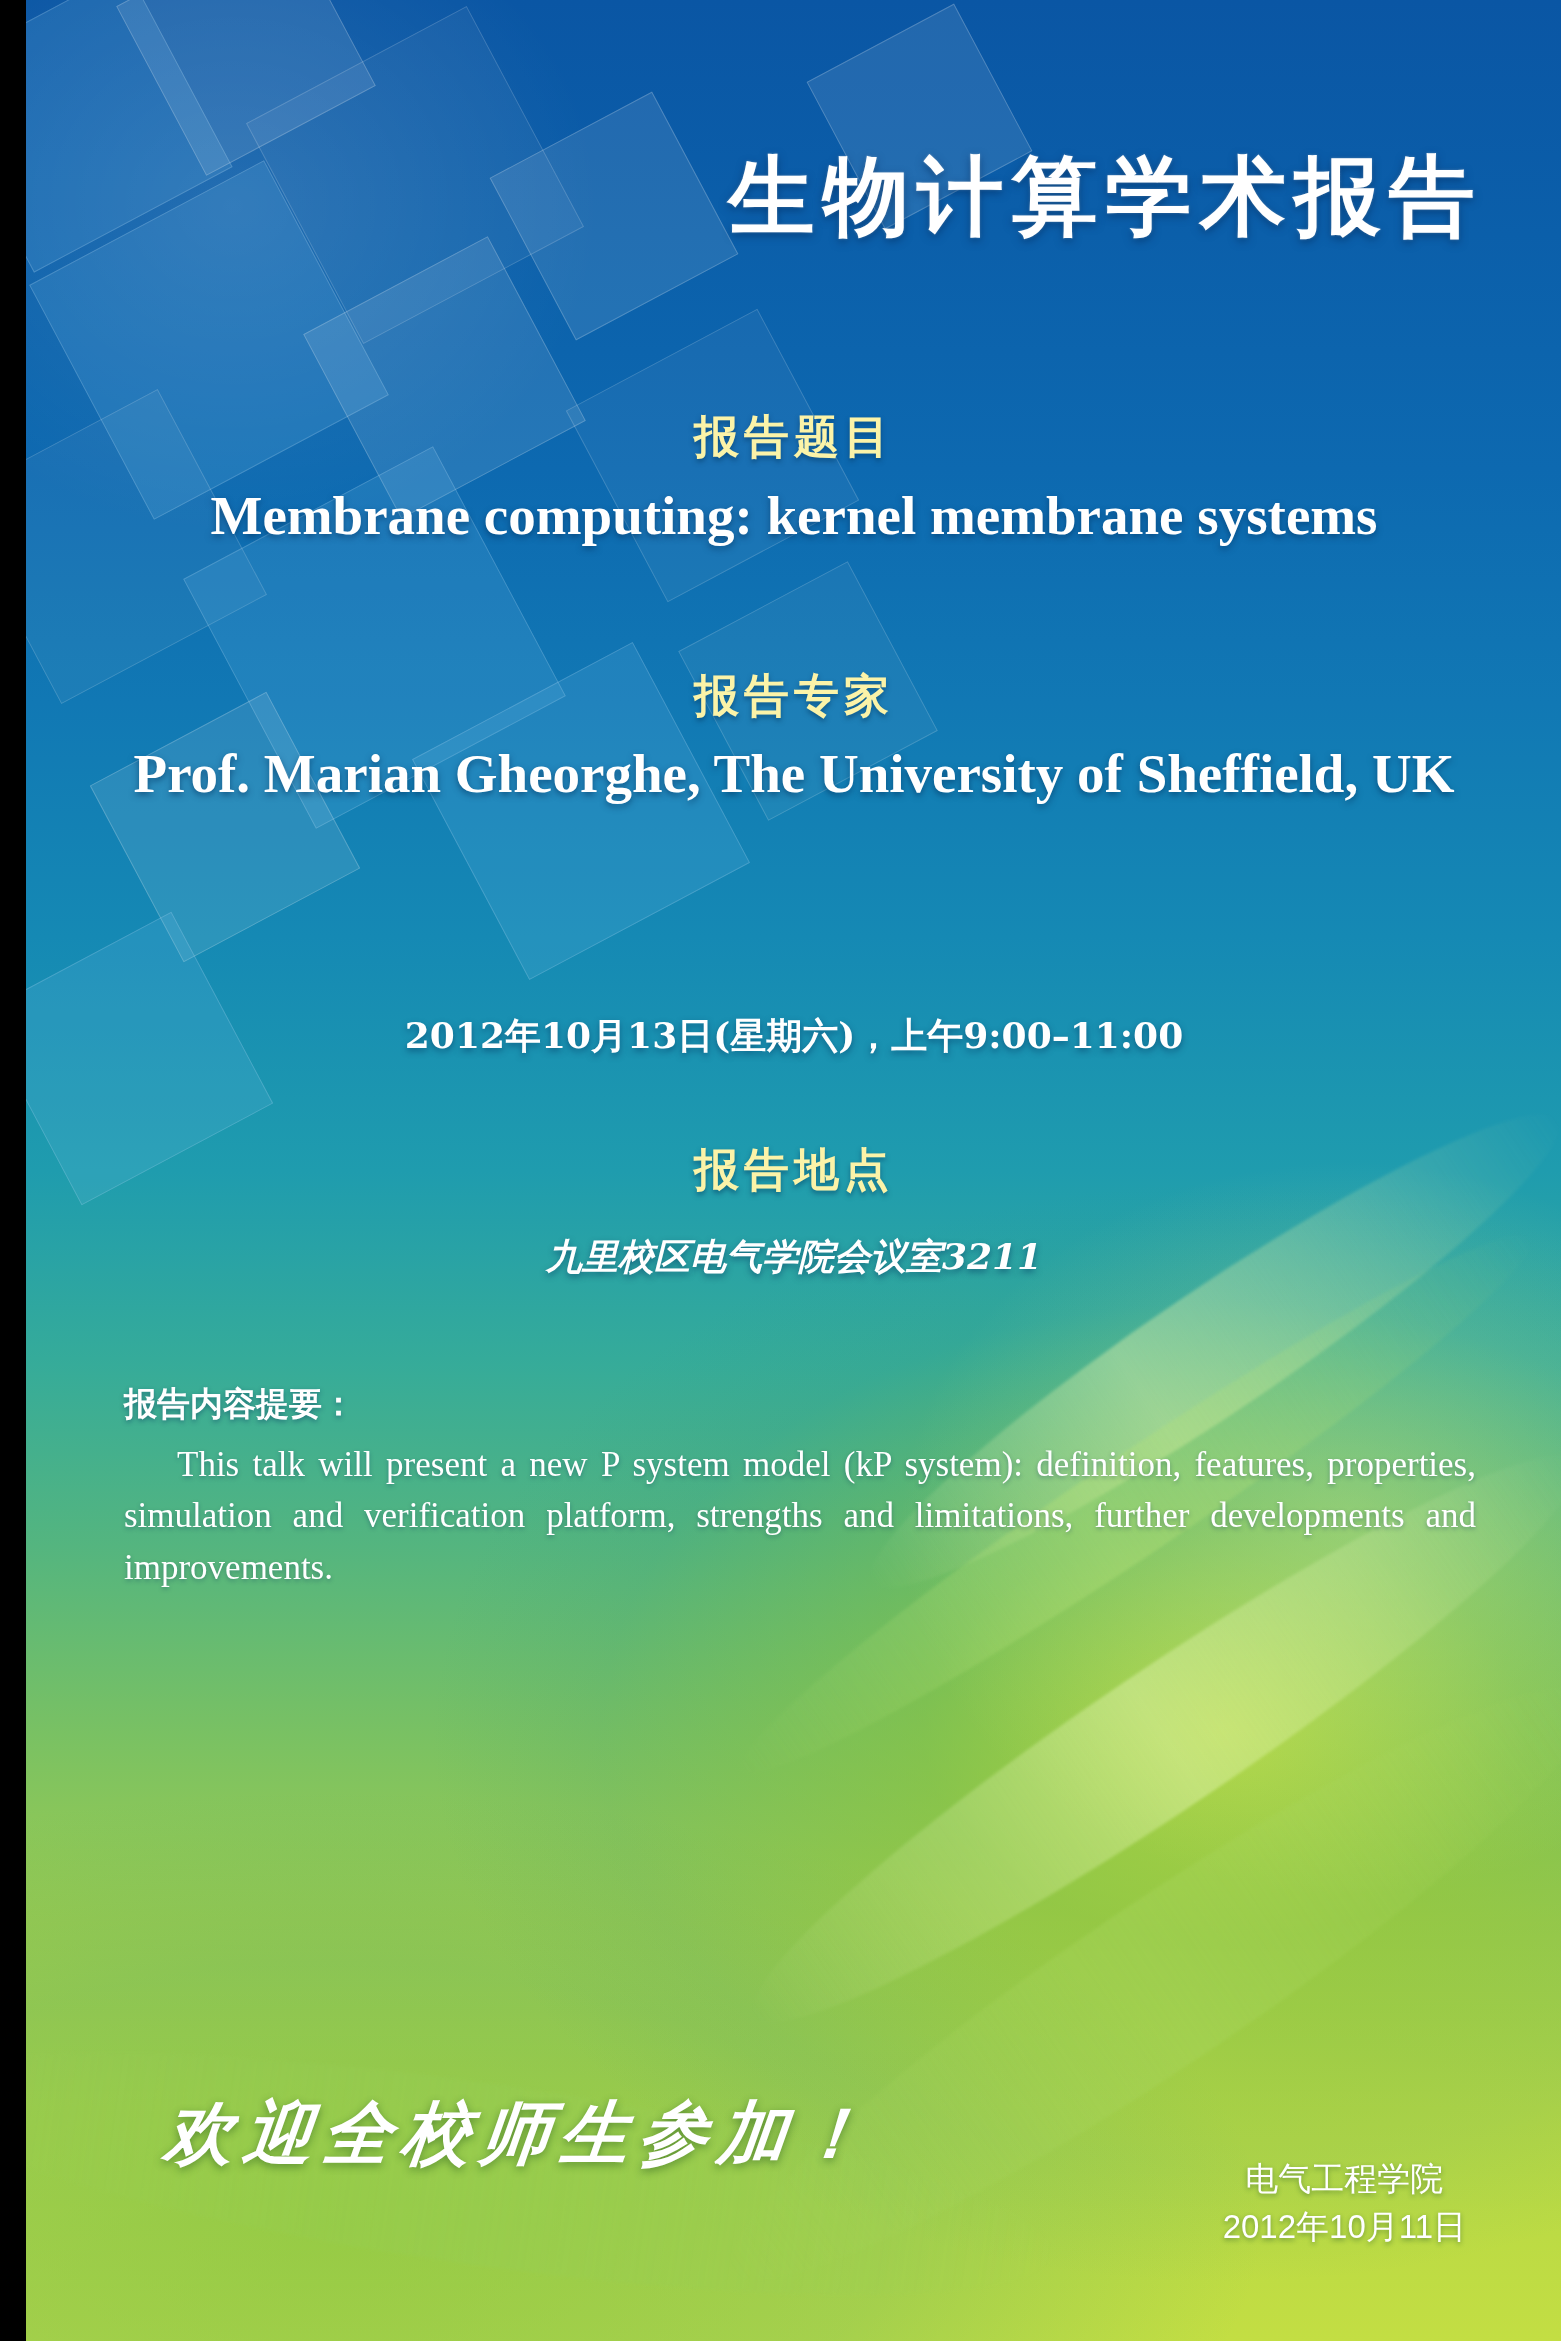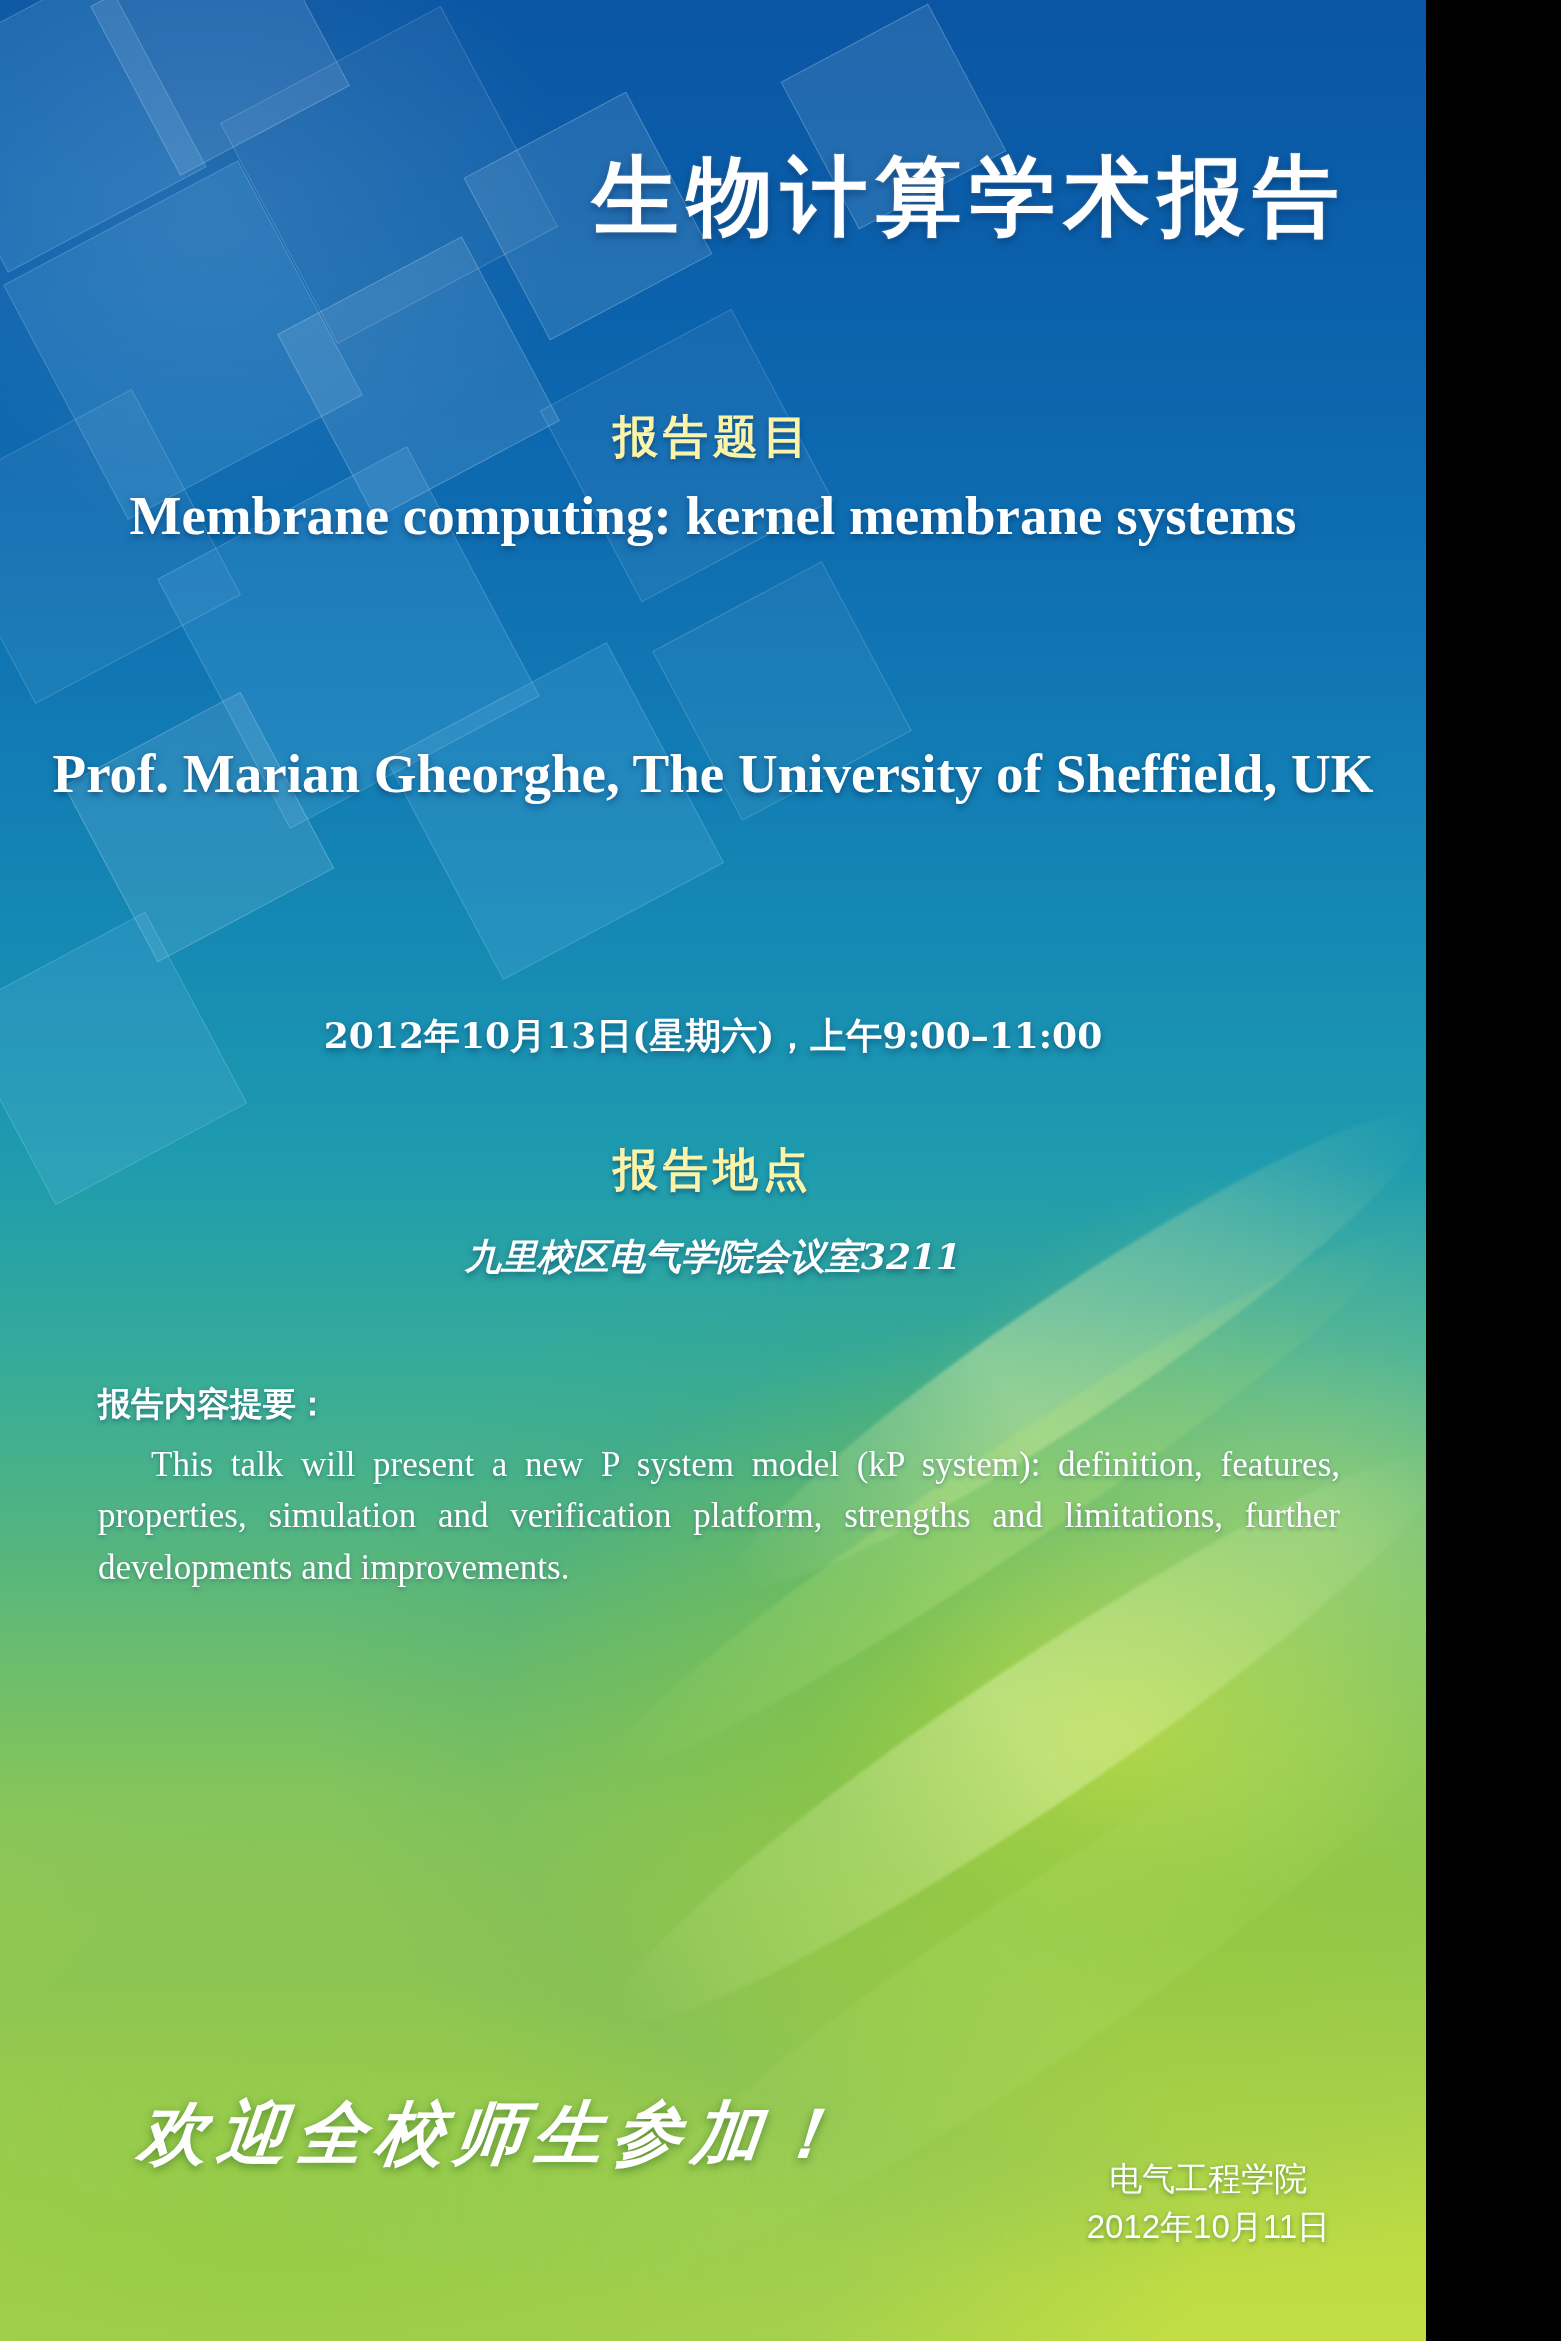--- a/index.html
+++ b/index.html
@@ -6,39 +6,40 @@
     margin: 0;
     padding: 0;
     background: #000;
   }
   body {
     font-family: "Liberation Sans", sans-serif;
   }
 
   .poster {
     position: relative;
-    width: 1426px;
+    width: 1536px;
     height: 2342px;
     overflow: hidden;
     background:
       radial-gradient(ellipse 1074px 744px at 78% 74%, rgba(180,215,60,0.85) 0%, rgba(140,195,55,0.45) 28%, rgba(60,150,110,0.10) 58%, rgba(0,0,0,0) 74%),
       radial-gradient(ellipse 1240px 578px at 20% 95%, rgba(120,190,70,0.55) 0%, rgba(60,160,110,0.22) 45%, rgba(0,0,0,0) 75%),
       linear-gradient(180deg,
         #0a56a4 0%,
         #0b5faa 10%,
         #0d69b0 20%,
         #1178b4 30%,
         #1589b4 40%,
         #1f9cae 50%,
         #35ab9a 58%,
         #54b57f 66%,
         #79c163 74%,
         #9ccc4f 82%,
         #b4d745 90%,
         #c3de43 100%);
+    margin-left: 26px;
   }
 
   
   .sq-layer {
     position: absolute;
     inset: 0;
     pointer-events: none;
   }
   .sq {
     position: absolute;
@@ -214,20 +215,21 @@
     <div class="streak" style="left:-124px;  top:2083px; width:1157px; height:182px; background:linear-gradient(90deg, rgba(255,255,255,0) 0%, rgba(150,205,85,0.30) 50%, rgba(255,255,255,0) 100%); transform:rotate(8deg);"></div>
   </div>
 
   <div class="content">
 
     <div class="main-title">生物计算学术报告</div>
 
     <div class="center-block value-en" style="top:484px;">Membrane computing: kernel membrane systems</div>
     <div class="center-block label-cn" style="top:407px;">报告题目</div>
 
+    <div class="center-block label-cn" style="top:666px;">报告专家</div>
     <div class="center-block value-en" style="top:742px;">Prof. Marian Gheorghe, The University of Sheffield, UK</div>
 
     <div class="center-block value-cn" style="top:1012px;">2012年10月13日(星期六)，上午9:00–11:00</div>
 
     <div class="center-block label-cn" style="top:1140px;font-family:Liberation Mono, monospace;">报告地点</div>
     <div class="center-block value-cn" style="top:1233px;font-style:italic;">九里校区电气学院会议室3211</div>
 
     <div class="body-wrap" style="top:1382px;">
       <p class="body-head">报告内容提要：</p>
       <p class="body-text-en">This talk will present a new P system model (kP system): definition, features, properties, simulation and verification platform, strengths and limitations, further developments and improvements.</p>

